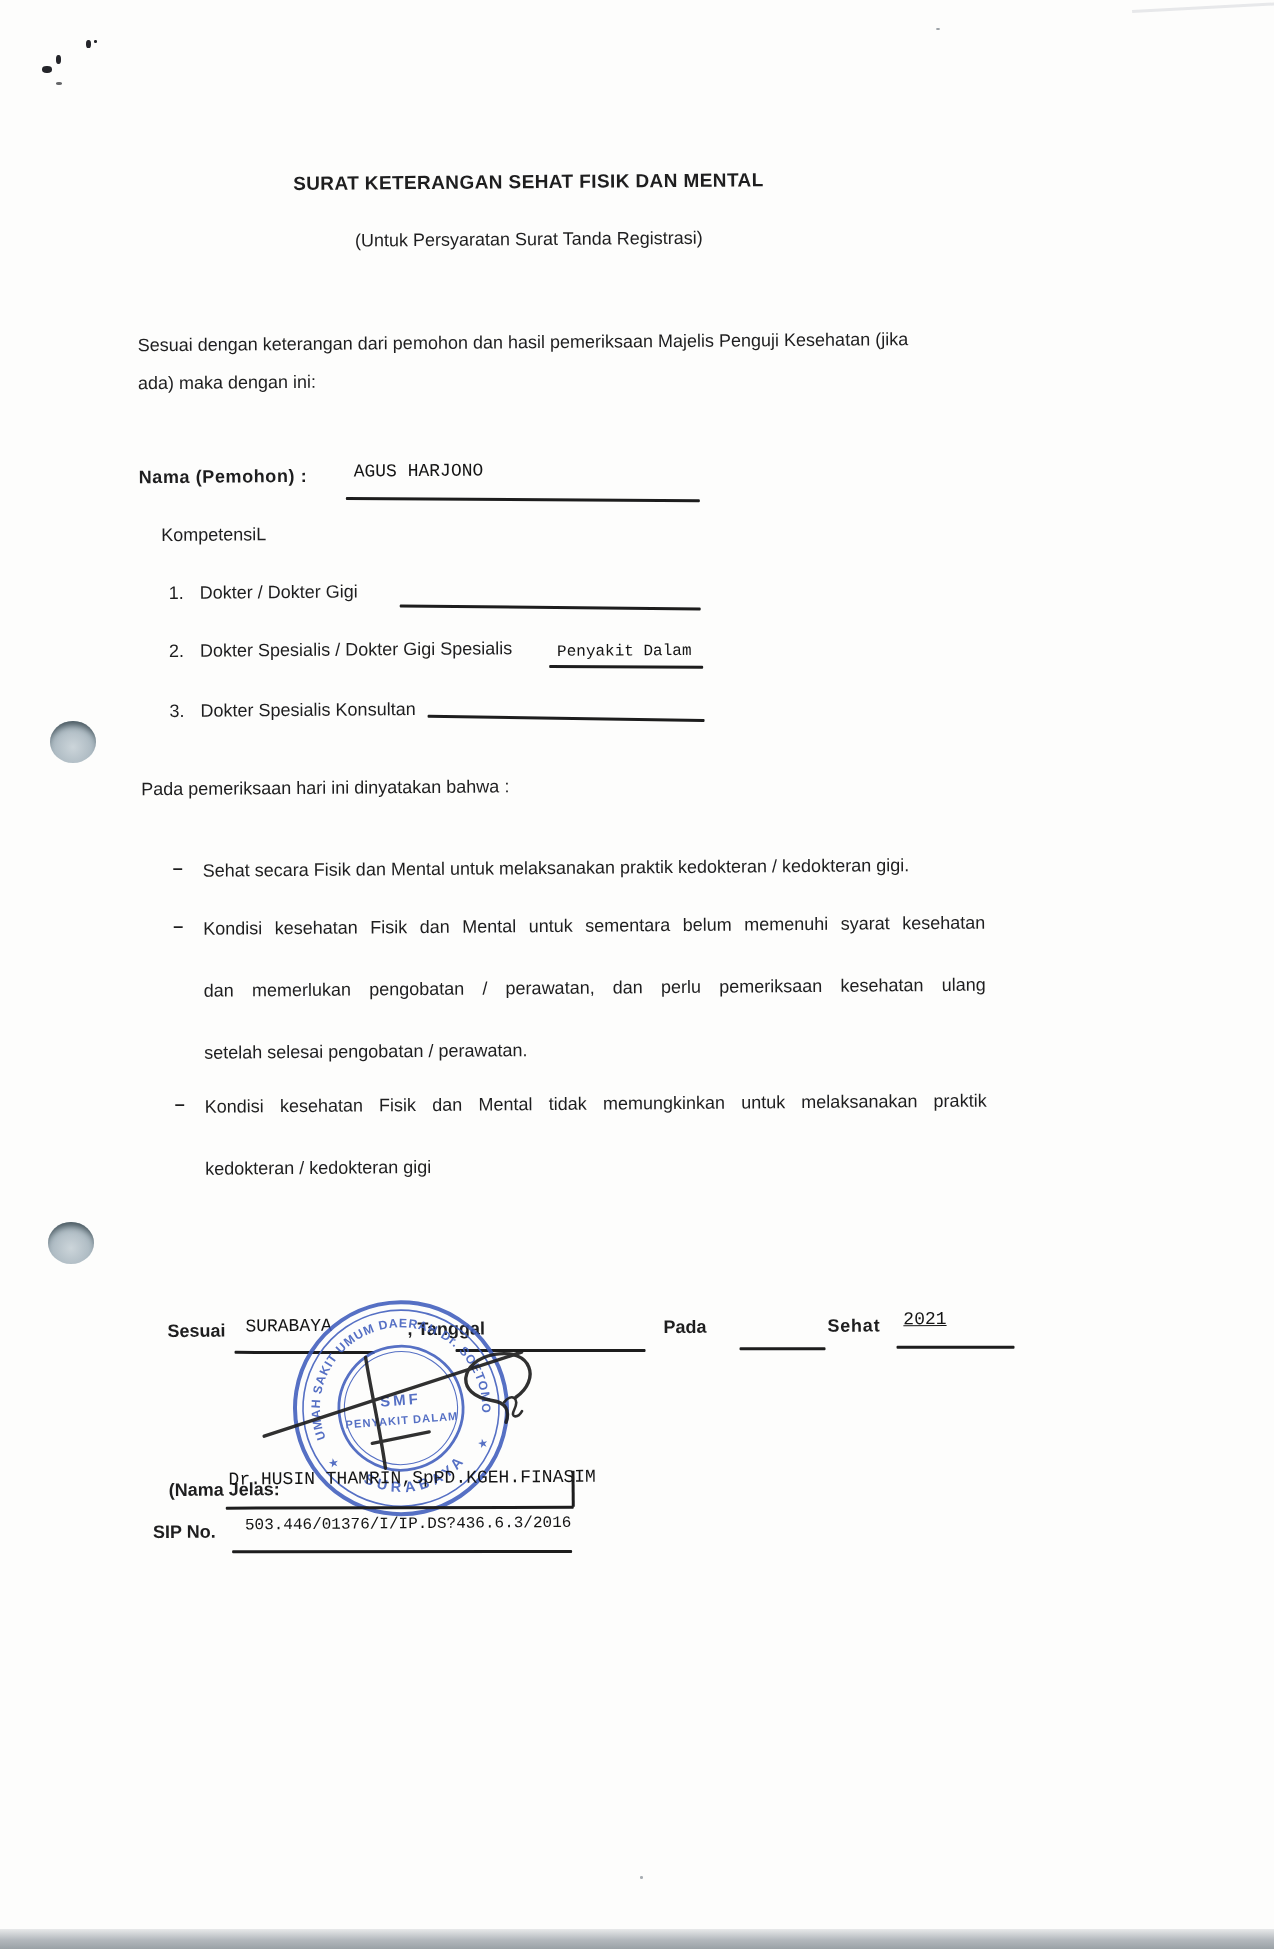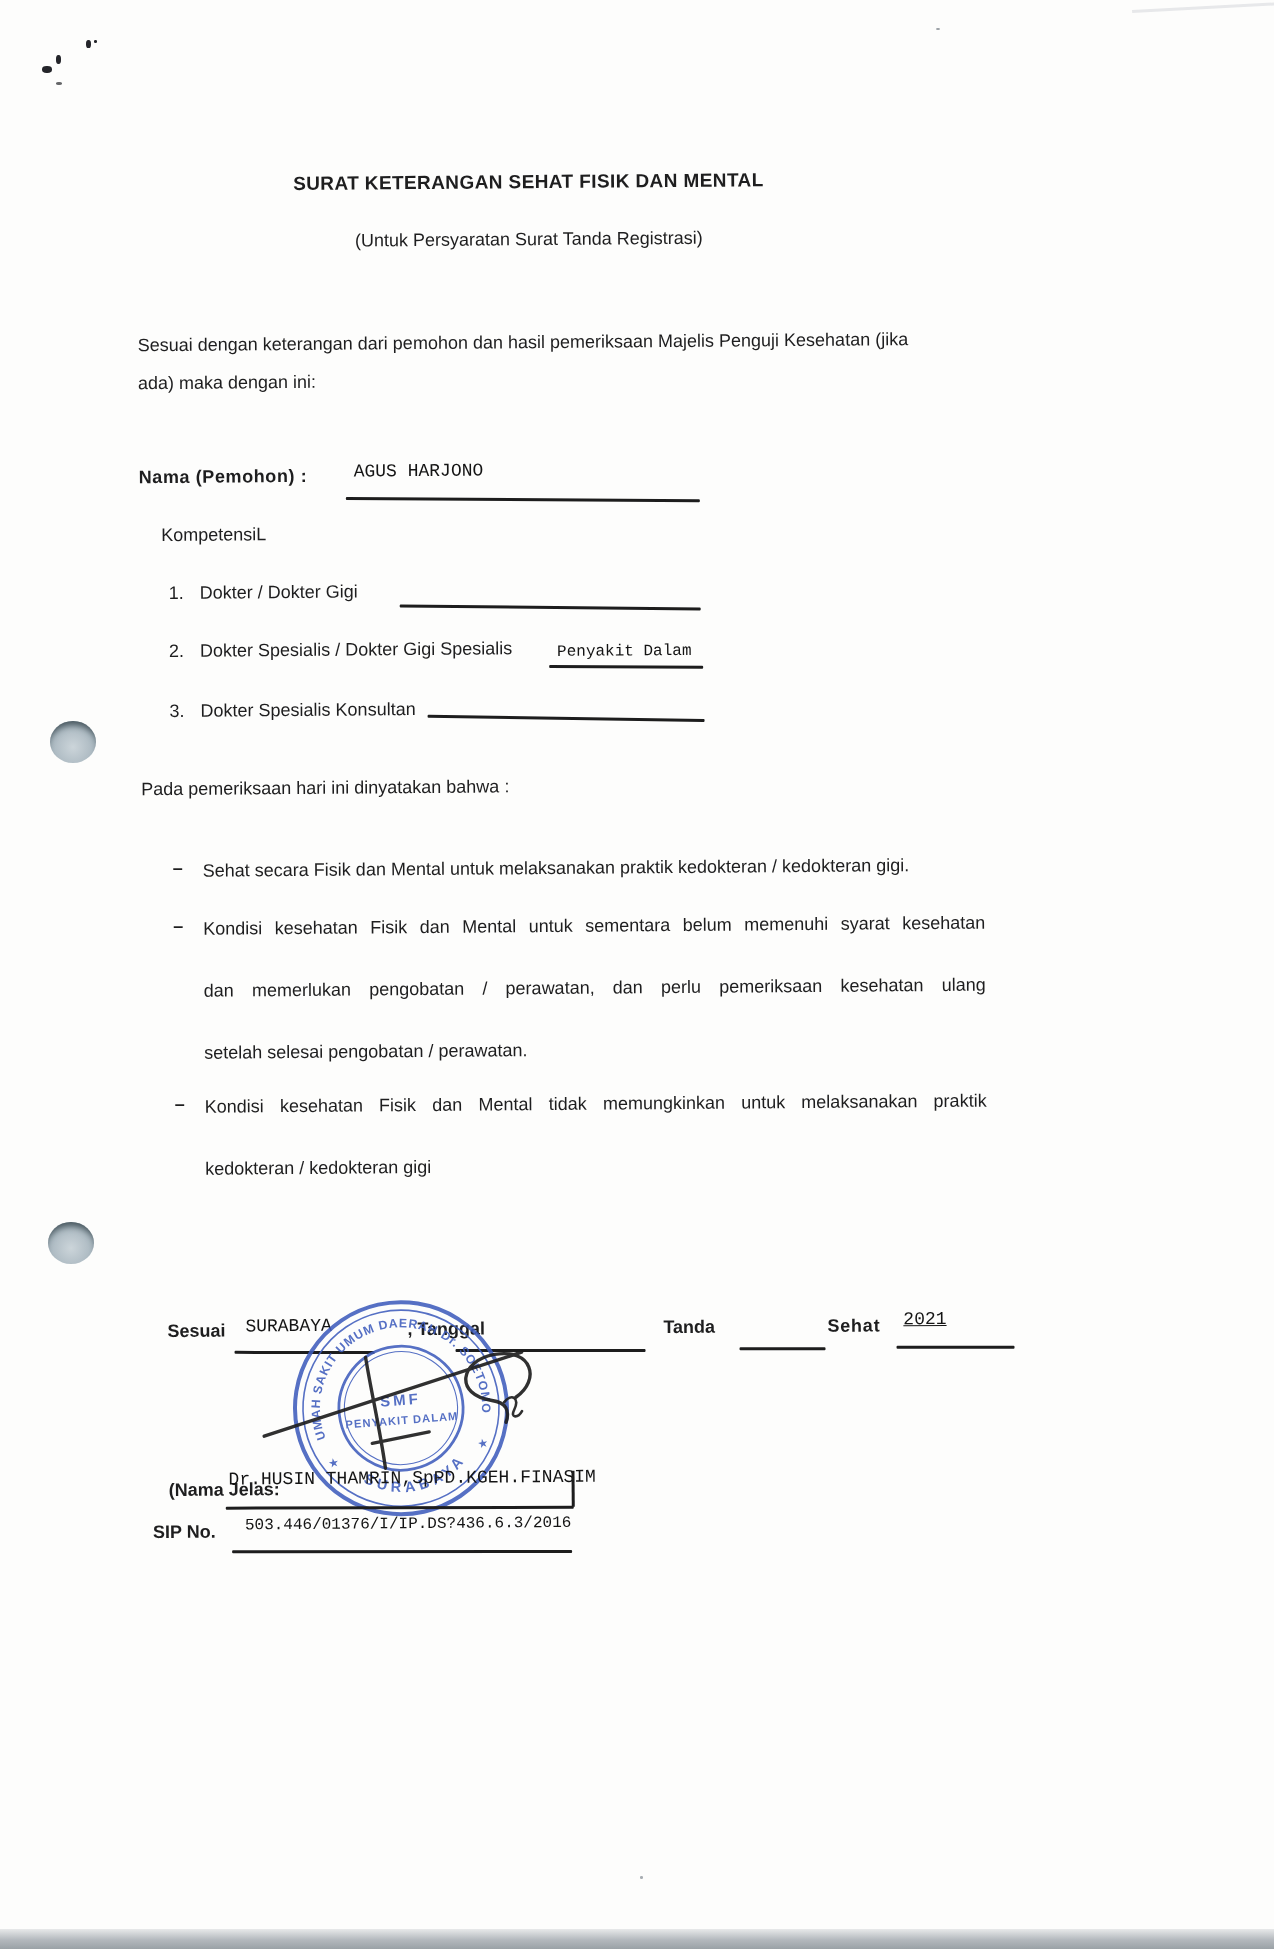--- a/index.html
+++ b/index.html
@@ -89,21 +89,21 @@
   <div class="abs" style="left:203px;top:1092px;width:782px;">
     <div class="body-text stretch line62">Kondisi kesehatan Fisik dan Mental tidak memungkinkan untuk melaksanakan praktik</div>
     <div class="body-text nowrap line62">kedokteran / kedokteran gigi</div>
   </div>
 
   <div class="abs body-text bold nowrap" style="left:164px;top:1316px;">Sesuai</div>
   <div class="abs mono nowrap" style="left:242px;top:1315px;">SURABAYA</div>
   <div class="blank" style="left:231px;top:1350px;width:140px;transform:rotate(0.5deg);"></div>
   <div class="abs body-text bold nowrap" style="left:368px;top:1316px;margin-left:36px;">, Tanggal</div>
   <div class="blank" style="left:452px;top:1350px;width:190px;transform:rotate(0.4deg);"></div>
-  <div class="abs body-text bold nowrap" style="left:660px;top:1316px;">Tanda</div>
+  <div class="abs body-text bold nowrap" style="left:660px;top:1316px;">Pada</div>
   <div class="blank" style="left:736px;top:1350px;width:86px;transform:rotate(0.4deg);"></div>
   <div class="abs body-text bold nowrap" style="left:824px;top:1316px;letter-spacing:0.8px;">Sehat</div>
   <div class="abs mono nowrap" style="left:900px;top:1313px;text-decoration:underline;">2021</div>
   <div class="blank" style="left:893px;top:1350px;width:118px;transform:rotate(0.5deg);"></div>
 
   <svg id="stamp" viewBox="0 0 230 230">
     <g fill="none" stroke="#3f5dbd">
       <circle cx="115" cy="115" r="106" stroke-width="4"></circle>
       <circle cx="115" cy="115" r="98" stroke-width="1.6"></circle>
       <circle cx="115" cy="115" r="62" stroke-width="2.8"></circle>

